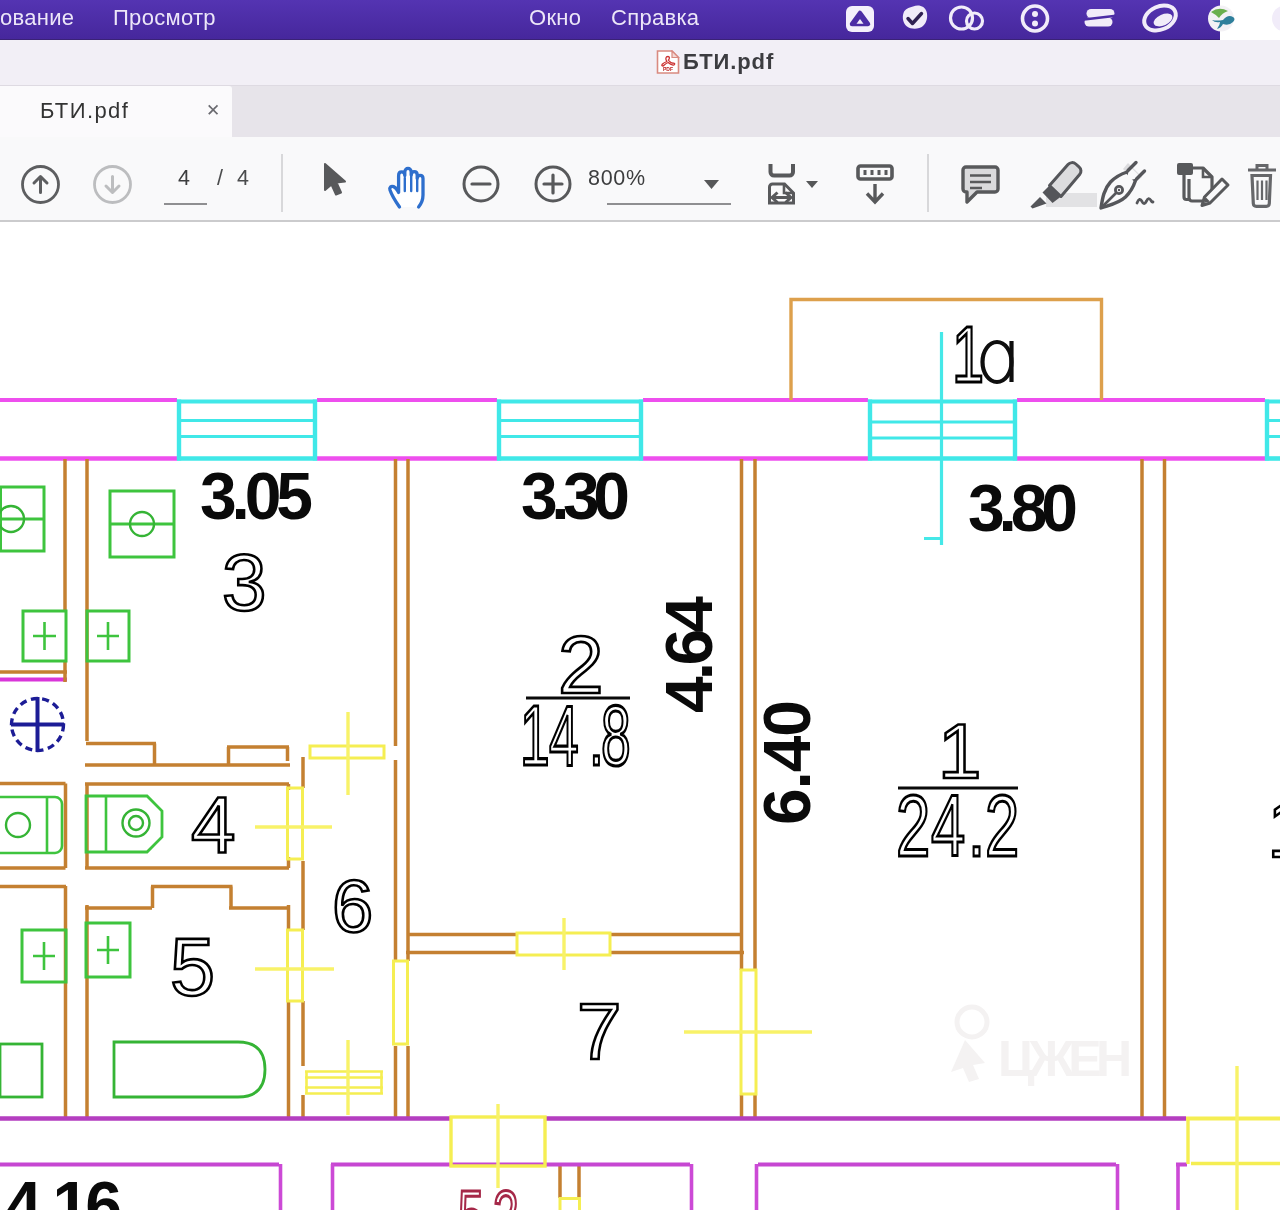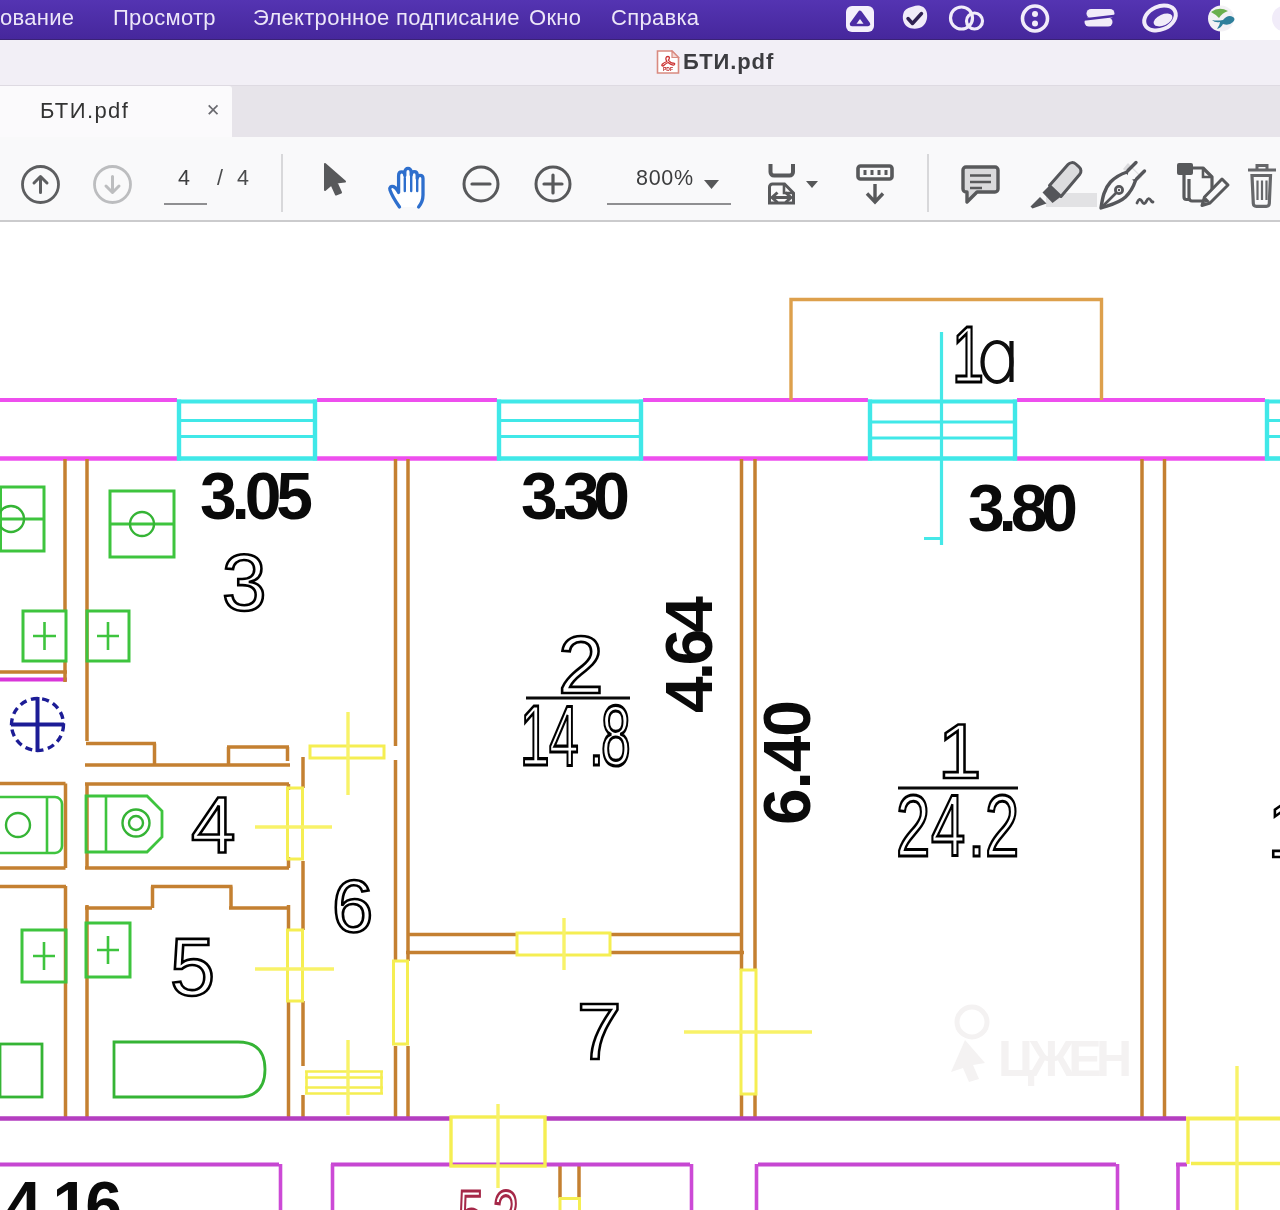--- a/index.html
+++ b/index.html
@@ -27,21 +27,20 @@
   .tbtext{position:absolute;font-size:21.5px;letter-spacing:0.7px;color:#3c3d3e;}
   .vsep{position:absolute;top:17px;width:2px;height:58px;background:#d8d8da;}
   
   #plan{position:absolute;left:0;top:222px;}
 </style>
 </head>
 <body>
 <div id="menubar">
   <span class="mitem" style="left:0px">ование</span>
   <span class="mitem" style="left:113px">Просмотр</span>
-  <span class="mitem" style="left:253px">Электронное подписание</span>
   <span class="mitem" style="left:529px">Окно</span>
   <span class="mitem" style="left:611px">Справка</span>
   <svg class="abs" style="left:840px;top:0" width="440" height="37" viewBox="0 0 440 37">
 
     <rect x="6" y="6" width="28" height="26" rx="6" fill="#f4f0fb"></rect>
     <path d="M20 13 L28 24 L12 24 Z" fill="#4c2da5" stroke="#4c2da5" stroke-width="4.5" stroke-linejoin="round"></path>
     <path d="M20 19 L23.5 23.8 L16.5 23.8 Z" fill="#f4f0fb"></path>
 
     <path d="M73 6.5 c6-2.5 12,0 13.5 5 c1.5 4.5 0.5 11 -3.5 14.5 c-4 3.5 -12 3.5 -16 0.5 c-4-3 -5-9 -3.5-13.5 c1.5-4 5-5.5 9.5-6.5 Z" fill="#f1ecf9"></path>
     <path d="M68 18.5 L72.5 23.5 L81.5 13.5" fill="none" stroke="#2f2152" stroke-width="3.4" stroke-linecap="round" stroke-linejoin="round"></path>
@@ -141,21 +140,21 @@
     <path d="M1222 42 l6 6 -18 18 -8 2.5 2.5 -8.5 Z" fill="#f9f9fa" stroke="#58595b" stroke-width="3" stroke-linejoin="round"></path>
     <path d="M1204 66 l6 -1.5 -4.5 -4.5 Z" fill="#58595b"></path>
 
     <path d="M1248 33 h28 M1257 33 v-4.5 h10 V33" fill="none" stroke="#66676a" stroke-width="3"></path>
     <path d="M1252 38.5 h18.5 l-1.2 28 a3 3 0 0 1 -3 2.8 h-10 a3 3 0 0 1 -3 -2.8 Z" fill="none" stroke="#66676a" stroke-width="3.2"></path>
     <path d="M1257.5 43.5 v19.5 M1262 43.5 v19.5 M1266.5 43.5 v19.5" stroke="#66676a" stroke-width="2.2"></path>
   </svg>
   <span class="tbtext" style="left:178px;top:29px;">4</span>
   <span class="tbtext" style="left:217px;top:29px;color:#4a4b4c;">/&nbsp;&nbsp;4</span>
   <div class="abs" style="left:164px;top:66px;width:43px;height:2px;background:#8f8f91"></div>
-  <span class="tbtext" style="left:636px;top:29px;">800%</span>
+  <span class="tbtext" style="left:588px;top:29px;">800%</span>
   <div class="abs" style="left:607px;top:66px;width:124px;height:2px;background:#8f8f91"></div>
   <div class="vsep" style="left:281px"></div>
   <div class="vsep" style="left:927px"></div>
 </div>
 <svg id="plan" width="1280" height="988" viewBox="0 222 1280 988">
 <g id="watermark" fill="#f4f2f2" stroke="none">
   <circle cx="972" cy="1022" r="15" fill="none" stroke="#f4f2f2" stroke-width="5"></circle>
   <path d="M965 1040 l-14 32 l12 -4 l6 14 l10 -3 l-6 -14 l12 -2 Z"></path>
   <text x="998" y="1076" font-size="50" font-weight="700" textLength="136" style="letter-spacing:2px">ЦЖЕН</text>
 </g>

